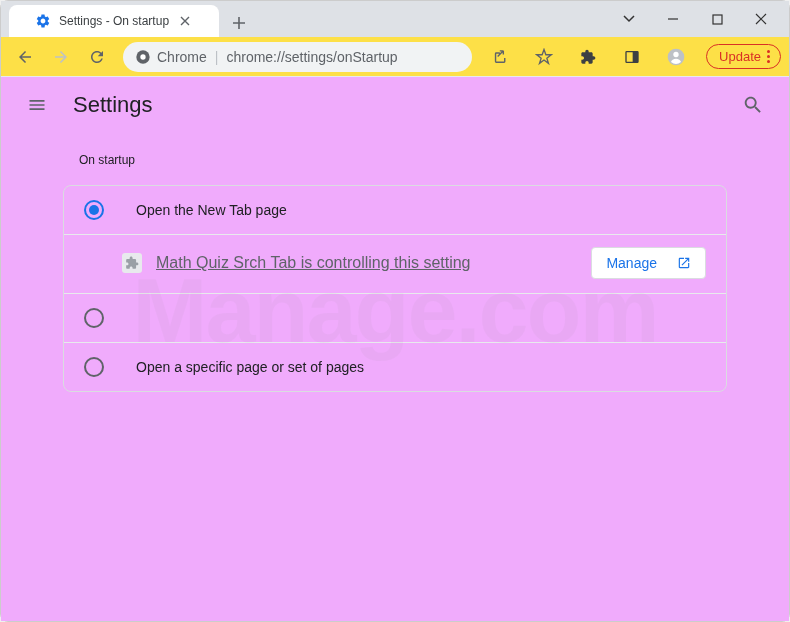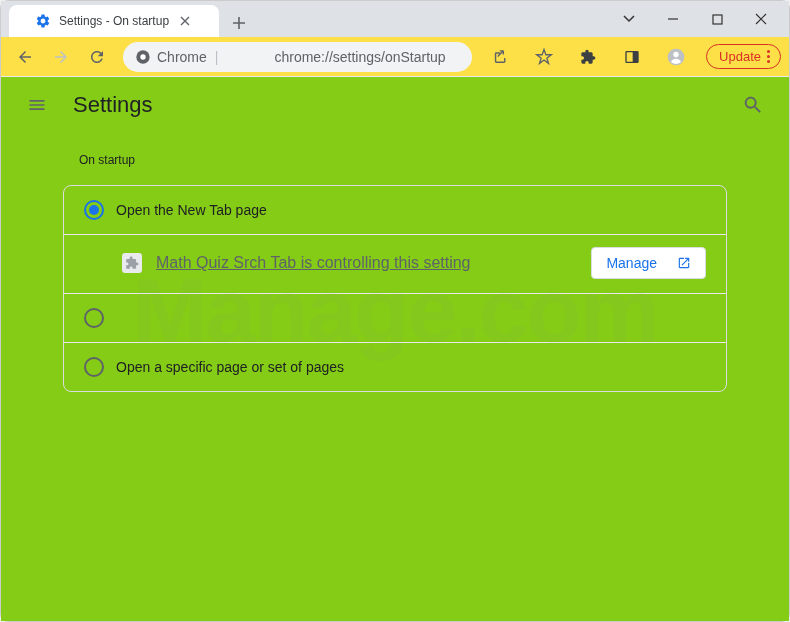--- a/index.html
+++ b/index.html
@@ -18,38 +18,38 @@
     .window-controls { display: flex; align-items: center; gap: 4px; padding-right: 8px; }
     .window-control { width: 40px; height: 30px; display: flex; align-items: center; justify-content: center; color: #333; }
     
     
     .toolbar { height: 40px; background: #fde047; display: flex; align-items: center; padding: 0 8px; border-bottom: 1px solid #e8eaed; gap: 4px; }
     .nav-btn { width: 32px; height: 32px; display: flex; align-items: center; justify-content: center; color: #5f6368; border-radius: 50%; }
     .nav-btn.disabled { color: #bdc1c6; }
     .address-bar { flex: 1; height: 30px; background: #f1f3f4; border-radius: 15px; display: flex; align-items: center; padding: 0 12px; margin: 0 6px; gap: 8px; font-size: 14px; }
     .address-chip { display: flex; align-items: center; gap: 6px; color: #5f6368; }
     .address-divider { color: #bdc1c6; }
-    .address-url { color: #5f6368; margin-left: 48px; }
+    .address-url { color: #5f6368; }
     .toolbar-actions { display: flex; align-items: center; gap: 16px; padding-left: 4px; }
     .toolbar-icon { width: 28px; height: 28px; display: flex; align-items: center; justify-content: center; color: #5f6368; border-radius: 50%; }
     .update-btn { border: 1px solid #d93025; color: #d93025; border-radius: 16px; padding: 4px 10px 4px 12px; display: flex; align-items: center; gap: 6px; font-size: 13px; cursor: pointer; }
     .update-dots { display: flex; flex-direction: column; gap: 2px; }
     .update-dot { width: 3px; height: 3px; border-radius: 50%; background: #d93025; }
     
     
-    .content { flex: 1; background: #84cc16; overflow: hidden; }
+    .content { flex: 1; background: #f0abfc; overflow: hidden; }
     .settings-header { height: 56px; display: flex; align-items: center; padding: 0 16px; gap: 16px; }
     .hamburger { width: 40px; height: 40px; display: flex; align-items: center; justify-content: center; color: #5f6368; cursor: pointer; }
     .settings-title { font-size: 22px; color: #202124; flex: 1; }
     .search-btn { width: 40px; height: 40px; display: flex; align-items: center; justify-content: center; color: #5f6368; cursor: pointer; }
     
     .settings-body { padding: 20px 0; max-width: 680px; margin: 0 auto; }
     .section-title { font-size: 12px; color: #202124; padding: 0 24px 18px 24px; }
     .card { border: 1px solid #dadce0; border-radius: 8px; margin: 0 8px; }
-    .radio-row { display: flex; align-items: center; padding: 14px 20px; gap: 12px; min-height: 48px; }
+    .radio-row { display: flex; align-items: center; padding: 14px 20px; gap: 32px; min-height: 48px; }
     .radio-row:not(:last-child) { border-bottom: 1px solid #e8eaed; }
     .radio { width: 20px; height: 20px; border: 2px solid #5f6368; border-radius: 50%; display: flex; align-items: center; justify-content: center; flex-shrink: 0; }
     .radio.checked { border-color: #1a73e8; }
     .radio-dot { width: 10px; height: 10px; border-radius: 50%; background: #1a73e8; }
     .radio-label { font-size: 14px; color: #202124; flex: 1; }
     
     .extension-row { display: flex; align-items: center; padding: 12px 20px 14px 58px; gap: 14px; border-bottom: 1px solid #e8eaed; }
     .ext-icon { width: 20px; height: 20px; background: #e8eaed; border-radius: 3px; display: flex; align-items: center; justify-content: center; flex-shrink: 0; }
     .ext-text { font-size: 16px; color: #5f6368; flex: 1; text-decoration: underline; }
     .ext-btn { border: 1px solid #dadce0; color: #1a73e8; background: #fff; border-radius: 4px; padding: 7px 14px; font-size: 14px; cursor: pointer; display: flex; align-items: center; gap: 20px; }

